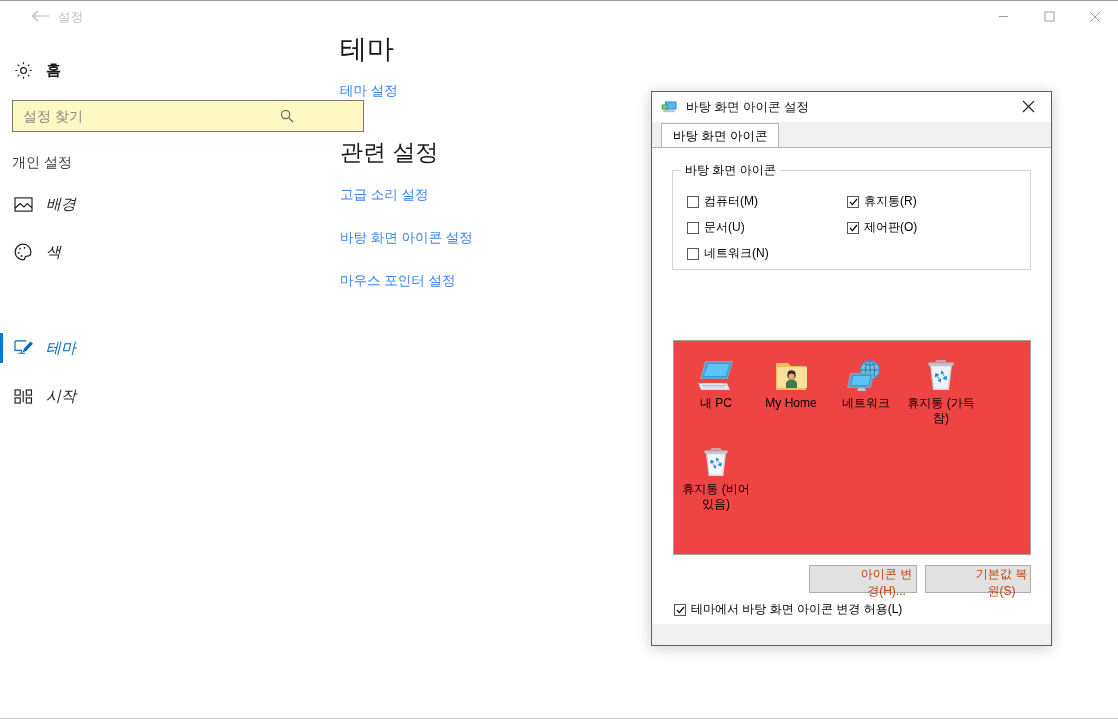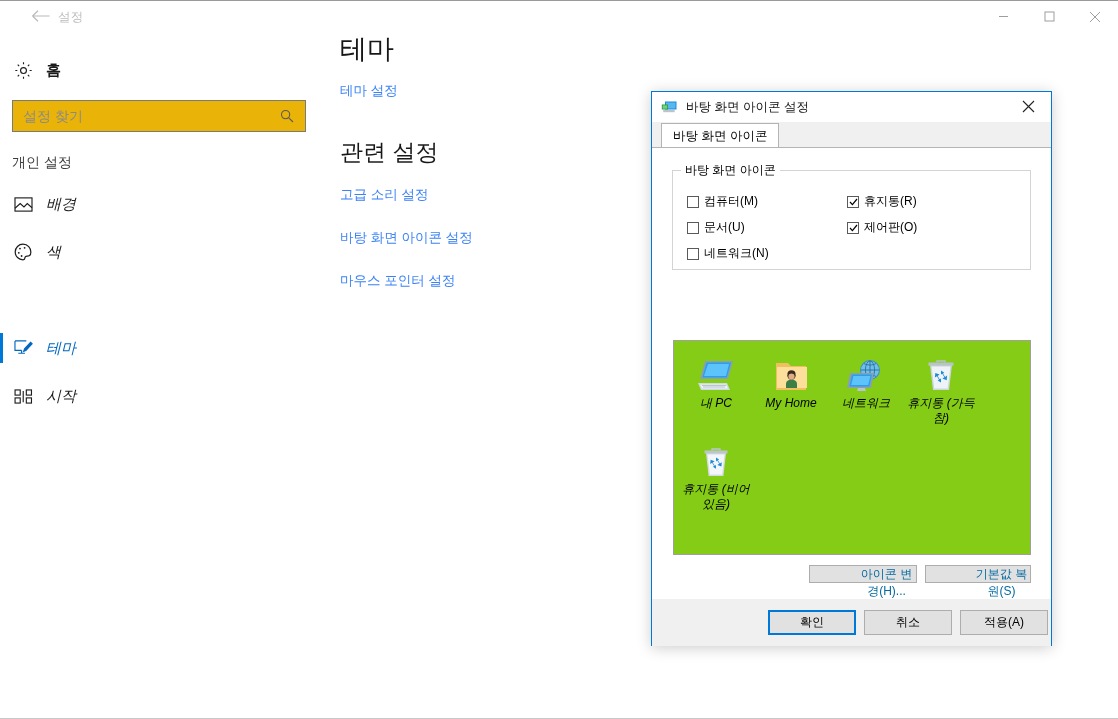--- a/index.html
+++ b/index.html
@@ -52,22 +52,22 @@
   #home-row {
     position: absolute; left: 0; top: 20px;
     width: 300px; height: 36px;
     display: flex; align-items: center;
   }
   #home-row .ico { width: 46px; display: flex; justify-content: center; }
   #home-label { font-size: 15px; color: #1b1b1b; font-weight: 600; }
 
   #search-box {
     position: absolute; left: 12px; top: 68px;
-    width: 294px; height: 32px;
-    border: 1px solid #7a7a7a; background: #eab308;
+    width: 352px; height: 32px;
+    border: 1px solid #7a7a7a; background: #fef9c3;
     display: flex; align-items: center;
   }
   #search-input {
     border: 0; outline: 0; background: transparent;
     width: 250px; margin-left: 10px;
     font-family: "Liberation Sans", sans-serif;
     font-size: 14px; color: #3c3c3c;
   }
   #search-input::placeholder { color: #8a8a8a; }
   #search-icon {
@@ -171,36 +171,36 @@
     flex: none;
   }
   .cbox svg { display: none; }
   .cbox.on svg { display: block; }
   .cb-label { font-size: 12px; white-space: nowrap; }
 
   
   #preview {
     position: absolute; left: 21px; top: 192px;
     width: 358px; height: 215px;
-    background: #84cc16; border: 1px solid #a0a0a0; font-style: italic;
+    background: #ef4444; border: 1px solid #a0a0a0;
   }
   .prev-cell {
     position: absolute; width: 76px; text-align: center;
   }
   .prev-ico {
     height: 40px; display: flex; align-items: flex-end; justify-content: center;
   }
   .prev-label {
     font-size: 12px; line-height: 15px; color: #000; margin-top: 3px;
   }
 
   #btn-change-icon, #btn-restore-default {
-    position: absolute; height: 18px;
+    position: absolute; height: 28px;
     background: #e1e1e1; border: 1px solid #adadad;
-    font-family: "Liberation Sans", sans-serif; font-size: 12px; color: #0369a1;
+    font-family: "Liberation Sans", sans-serif; font-size: 12px; color: #c2410c;
     cursor: default;
     padding-left: 47px;
   }
   #btn-change-icon { left: 157px; top: 417px; width: 108px; }
   #btn-restore-default { left: 273px; top: 417px; width: 106px; }
 
   #allow-theme-row {
     position: absolute; left: 22px; top: 453px;
     display: flex; align-items: center; cursor: default;
   }
@@ -502,19 +502,14 @@
       <div id="allow-theme-row">
         <span class="cbox on">
           <svg width="9" height="8" viewBox="0 0 9 8" fill="none" stroke="#000" stroke-width="1.2">
               <path d="M1 4l2.4 2.6L8 1"></path>
             </svg>
         </span>
         <span class="cb-label">테마에서 바탕 화면 아이콘 변경 허용(L)</span>
       </div>
     </div>
 
-    <div id="dialog-footer">
-      <button class="footer-btn primary" id="btn-ok">확인</button>
-      <button class="footer-btn" id="btn-cancel">취소</button>
-      <button class="footer-btn" id="btn-apply">적용(A)</button>
-    </div>
   </div>
 </div>
 
 </body></html>

